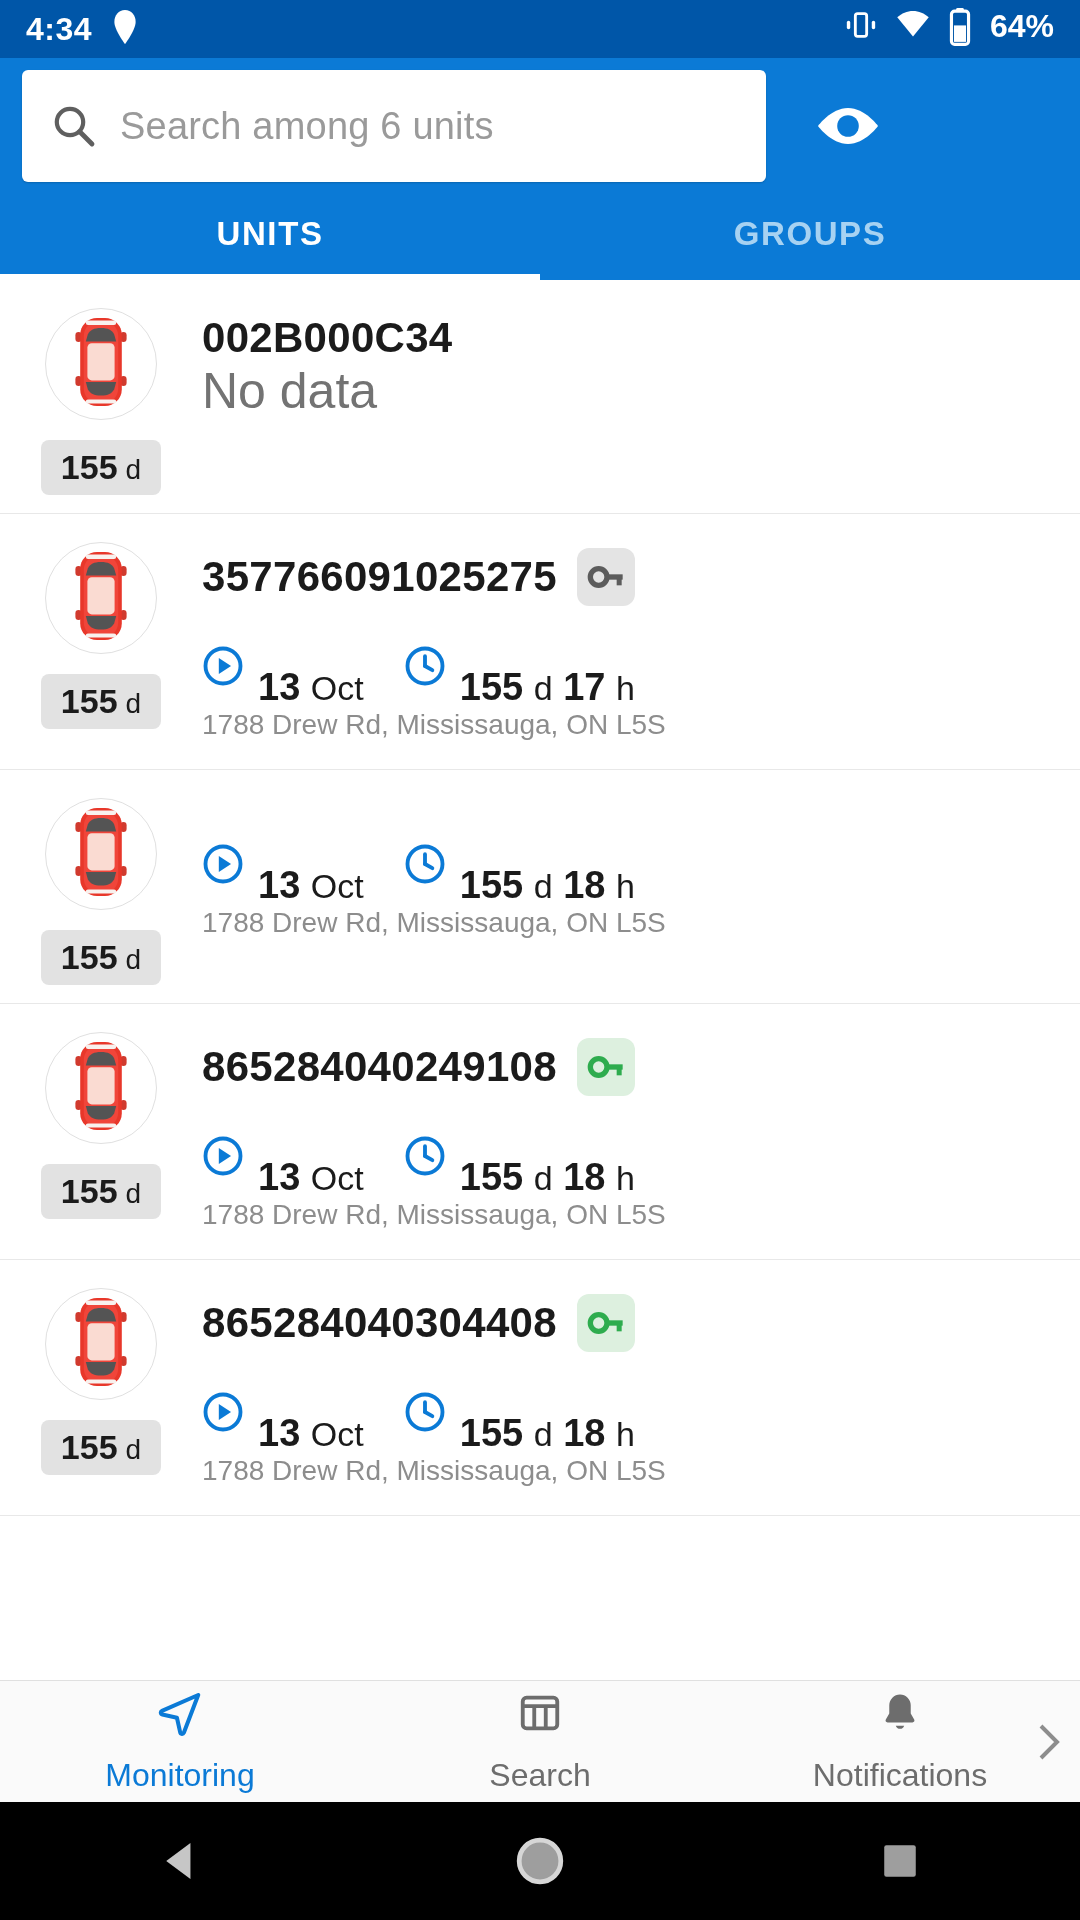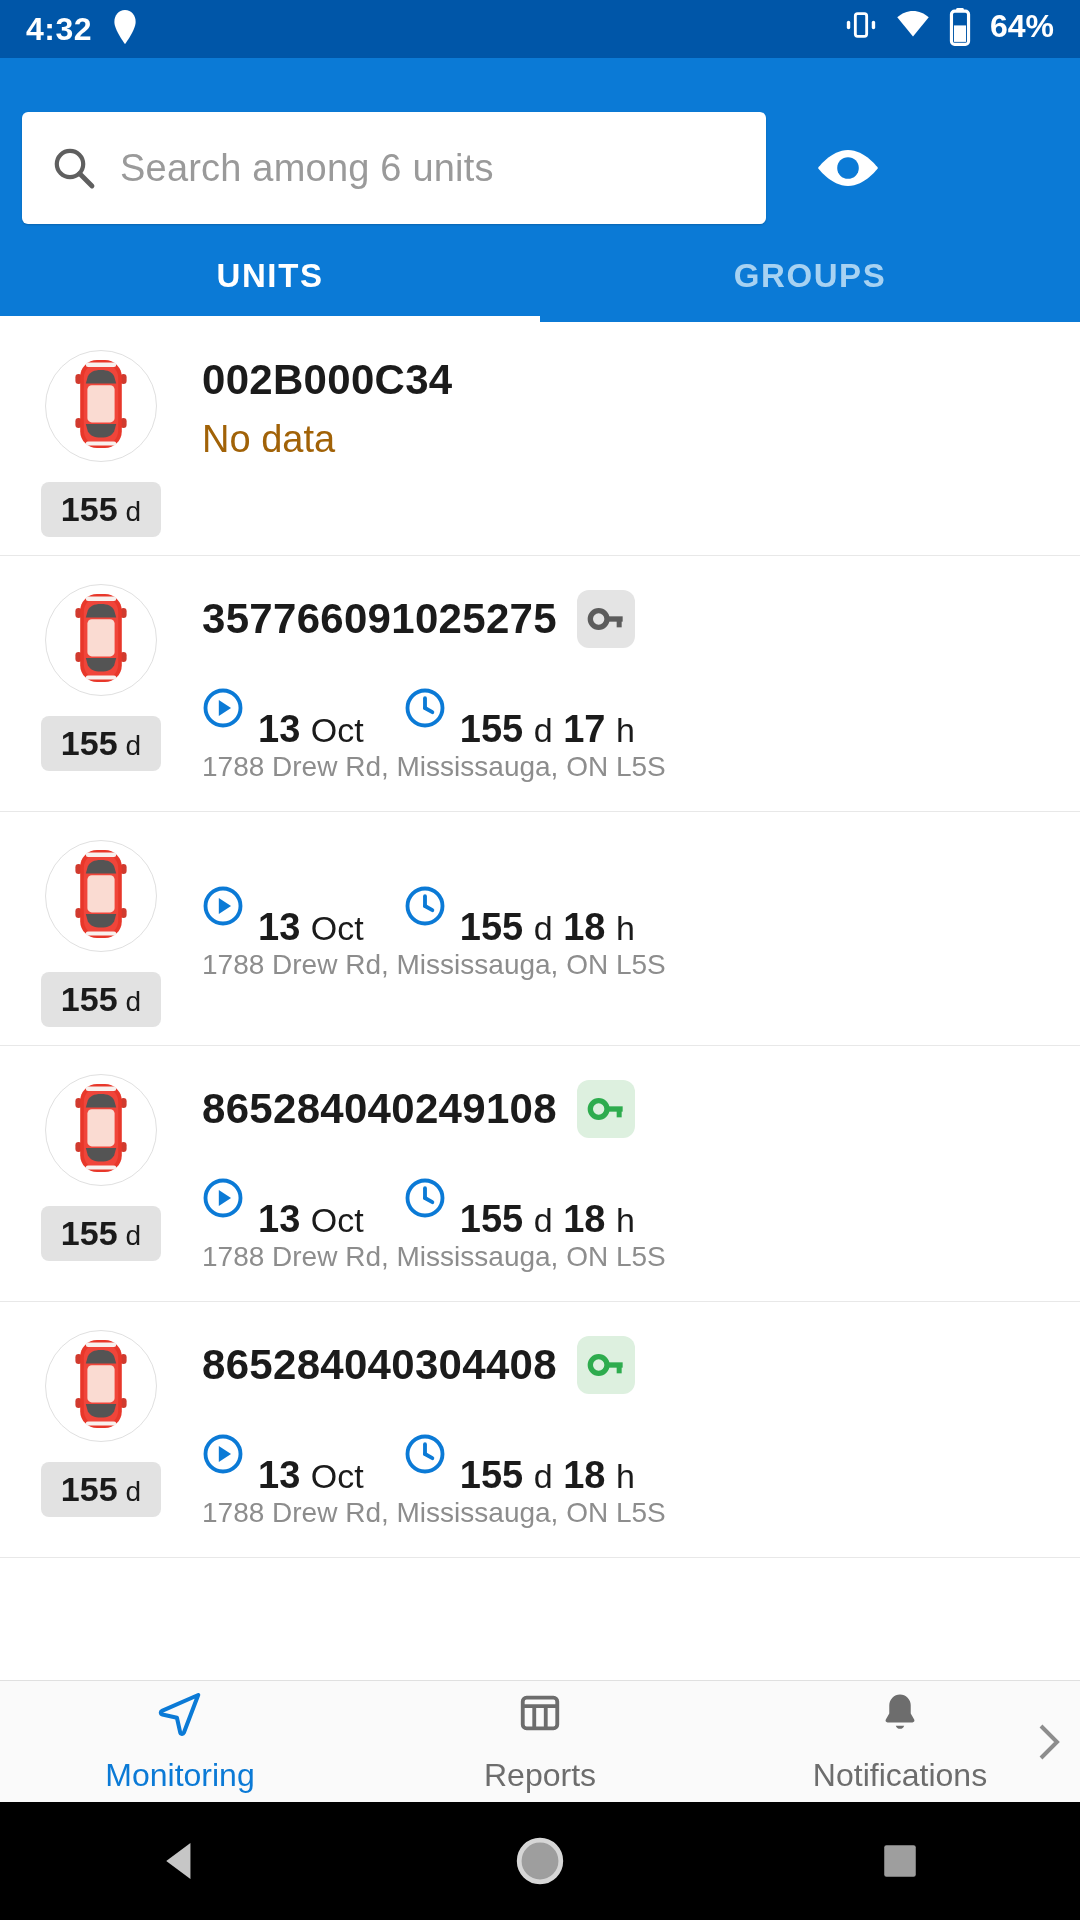--- a/index.html
+++ b/index.html
@@ -17,21 +17,21 @@
     display:flex; align-items:center; padding:0 26px;
     color:#ffffff;
   }
   .sb-time { font-size:32px; font-weight:700; letter-spacing:0.5px; }
   .sb-left { display:flex; align-items:center; gap:20px; }
   .sb-right { margin-left:auto; display:flex; align-items:flex-start; gap:16px; }
   .sb-batt { font-size:32px; font-weight:700; margin-left:2px; }
 
   
   .header { background:#0b7ad6; flex:0 0 214px; position:relative; }
-  .searchrow { display:flex; align-items:center; padding:12px 22px 0 22px;margin-top:42px; }
+  .searchrow { display:flex; align-items:center; padding:12px 22px 0 22px; }
   .searchbox {
     flex:0 0 744px; height:112px; background:#ffffff; border-radius:6px;
     display:flex; align-items:center; padding:0 28px;
     box-shadow:0 1px 2px rgba(0,0,0,0.18);
   }
   .search-icon { flex:0 0 auto; margin-right:22px; display:flex; }
   .search-placeholder {
     font-size:38px; color:#9a9a9a; font-weight:400; letter-spacing:0.2px;
   }
   .eye-btn {
@@ -81,21 +81,21 @@
     font-size:42px; font-weight:700; color:#1b1b1b; letter-spacing:0.3px;
     white-space:nowrap;
   }
   .key-badge {
     width:58px; height:58px; border-radius:12px;
     display:flex; align-items:center; justify-content:center; flex:0 0 58px;
   }
   .key-badge.gray { background:#e4e4e4; }
   .key-badge.green { background:#ddf0df; }
 
-  .nodata { font-size:38px; color:#a16207; margin-top:14px; }
+  .nodata { font-size:50px; color:#737373; }
 
   .meta-line { display:flex; align-items:center; margin-top:16px; gap:0; }
   .meta-item { display:flex; align-items:center; }
   .meta-item + .meta-item { margin-left:40px; }
   .meta-icon { flex:0 0 auto; margin-right:14px; display:flex; }
   .meta-text { font-size:38px; color:#1b1b1b; white-space:nowrap;margin-top:44px; }
   .meta-text .b { font-weight:700; }
   .meta-text .s { font-weight:400; font-size:34px; }
 
   .address { font-size:28px; color:#8d8d8d; white-space:nowrap; }
@@ -124,21 +124,21 @@
   }
   .sysbtn { display:flex; align-items:center; justify-content:center; width:160px; height:118px; cursor:pointer; }
 </style>
 </head>
 <body>
 
 <div id="screen">
 
   <div class="statusbar">
     <div class="sb-left">
-      <span class="sb-time">4:32</span>
+      <span class="sb-time">4:34</span>
       <span>
         <svg width="26" height="34" viewBox="0 0 24 32">
             <path d="M12 0C6 0 2 5 2 11c0 8 10 21 10 21s10-13 10-21C22 5 18 0 12 0z" fill="#ffffff"></path>
           </svg>
       </span>
     </div>
     <div class="sb-right">
       <span>
         <svg width="34" height="34" viewBox="0 0 24 24">
           <rect x="8" y="4" width="8" height="16" rx="1.6" fill="none" stroke="#ffffff" stroke-width="2"></rect>
@@ -469,21 +469,21 @@
     </div>
     <div class="navitem inactive">
       <span>
         <svg width="46" height="46" viewBox="0 0 24 24">
           <rect x="3" y="4" width="18" height="16" rx="2" fill="none" stroke="#6d6d6d" stroke-width="2"></rect>
           <line x1="3" y1="8.4" x2="21" y2="8.4" stroke="#6d6d6d" stroke-width="2"></line>
           <line x1="9" y1="8.4" x2="9" y2="20" stroke="#6d6d6d" stroke-width="2"></line>
           <line x1="15" y1="8.4" x2="15" y2="20" stroke="#6d6d6d" stroke-width="2"></line>
         </svg>
       </span>
-      <span class="nav-label">Reports</span>
+      <span class="nav-label">Search</span>
     </div>
     <div class="navitem inactive">
       <span>
         <svg width="46" height="46" viewBox="0 0 24 24">
           <path d="M12 2.4a5.6 5.6 0 00-5.6 5.6v4.2L4.6 15.4c-.4.7.1 1.5.9 1.5h13c.8 0 1.3-.8.9-1.5l-1.8-3.2V8A5.6 5.6 0 0012 2.4z" fill="#6d6d6d"></path>
           <path d="M9.8 18.6a2.3 2.3 0 004.4 0z" fill="#6d6d6d"></path>
         </svg>
       </span>
       <span class="nav-label">Notifications</span>
     </div>

